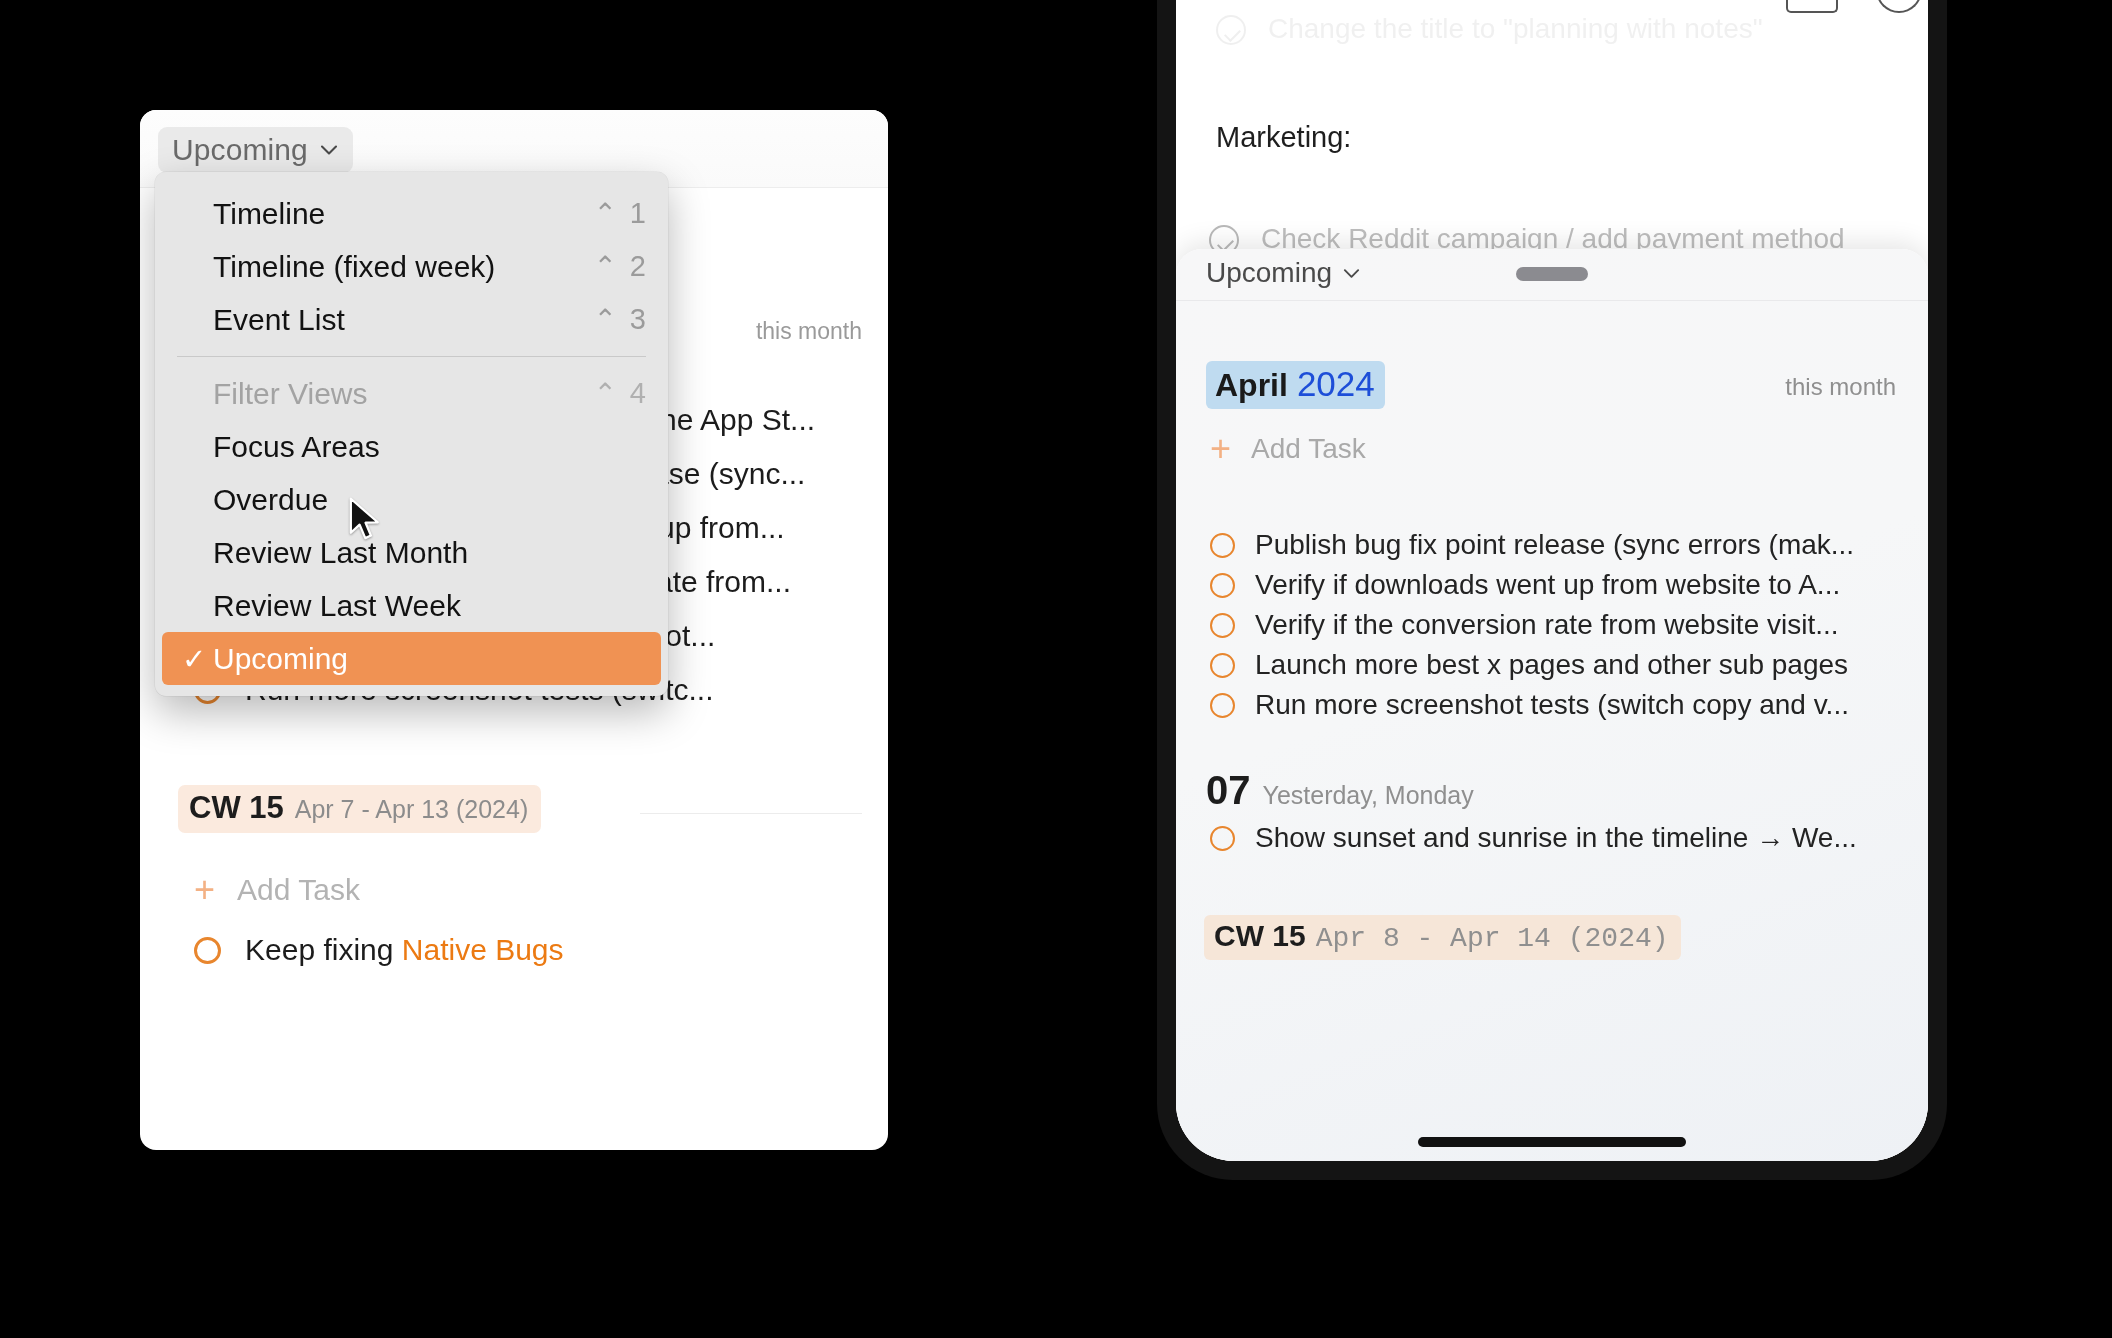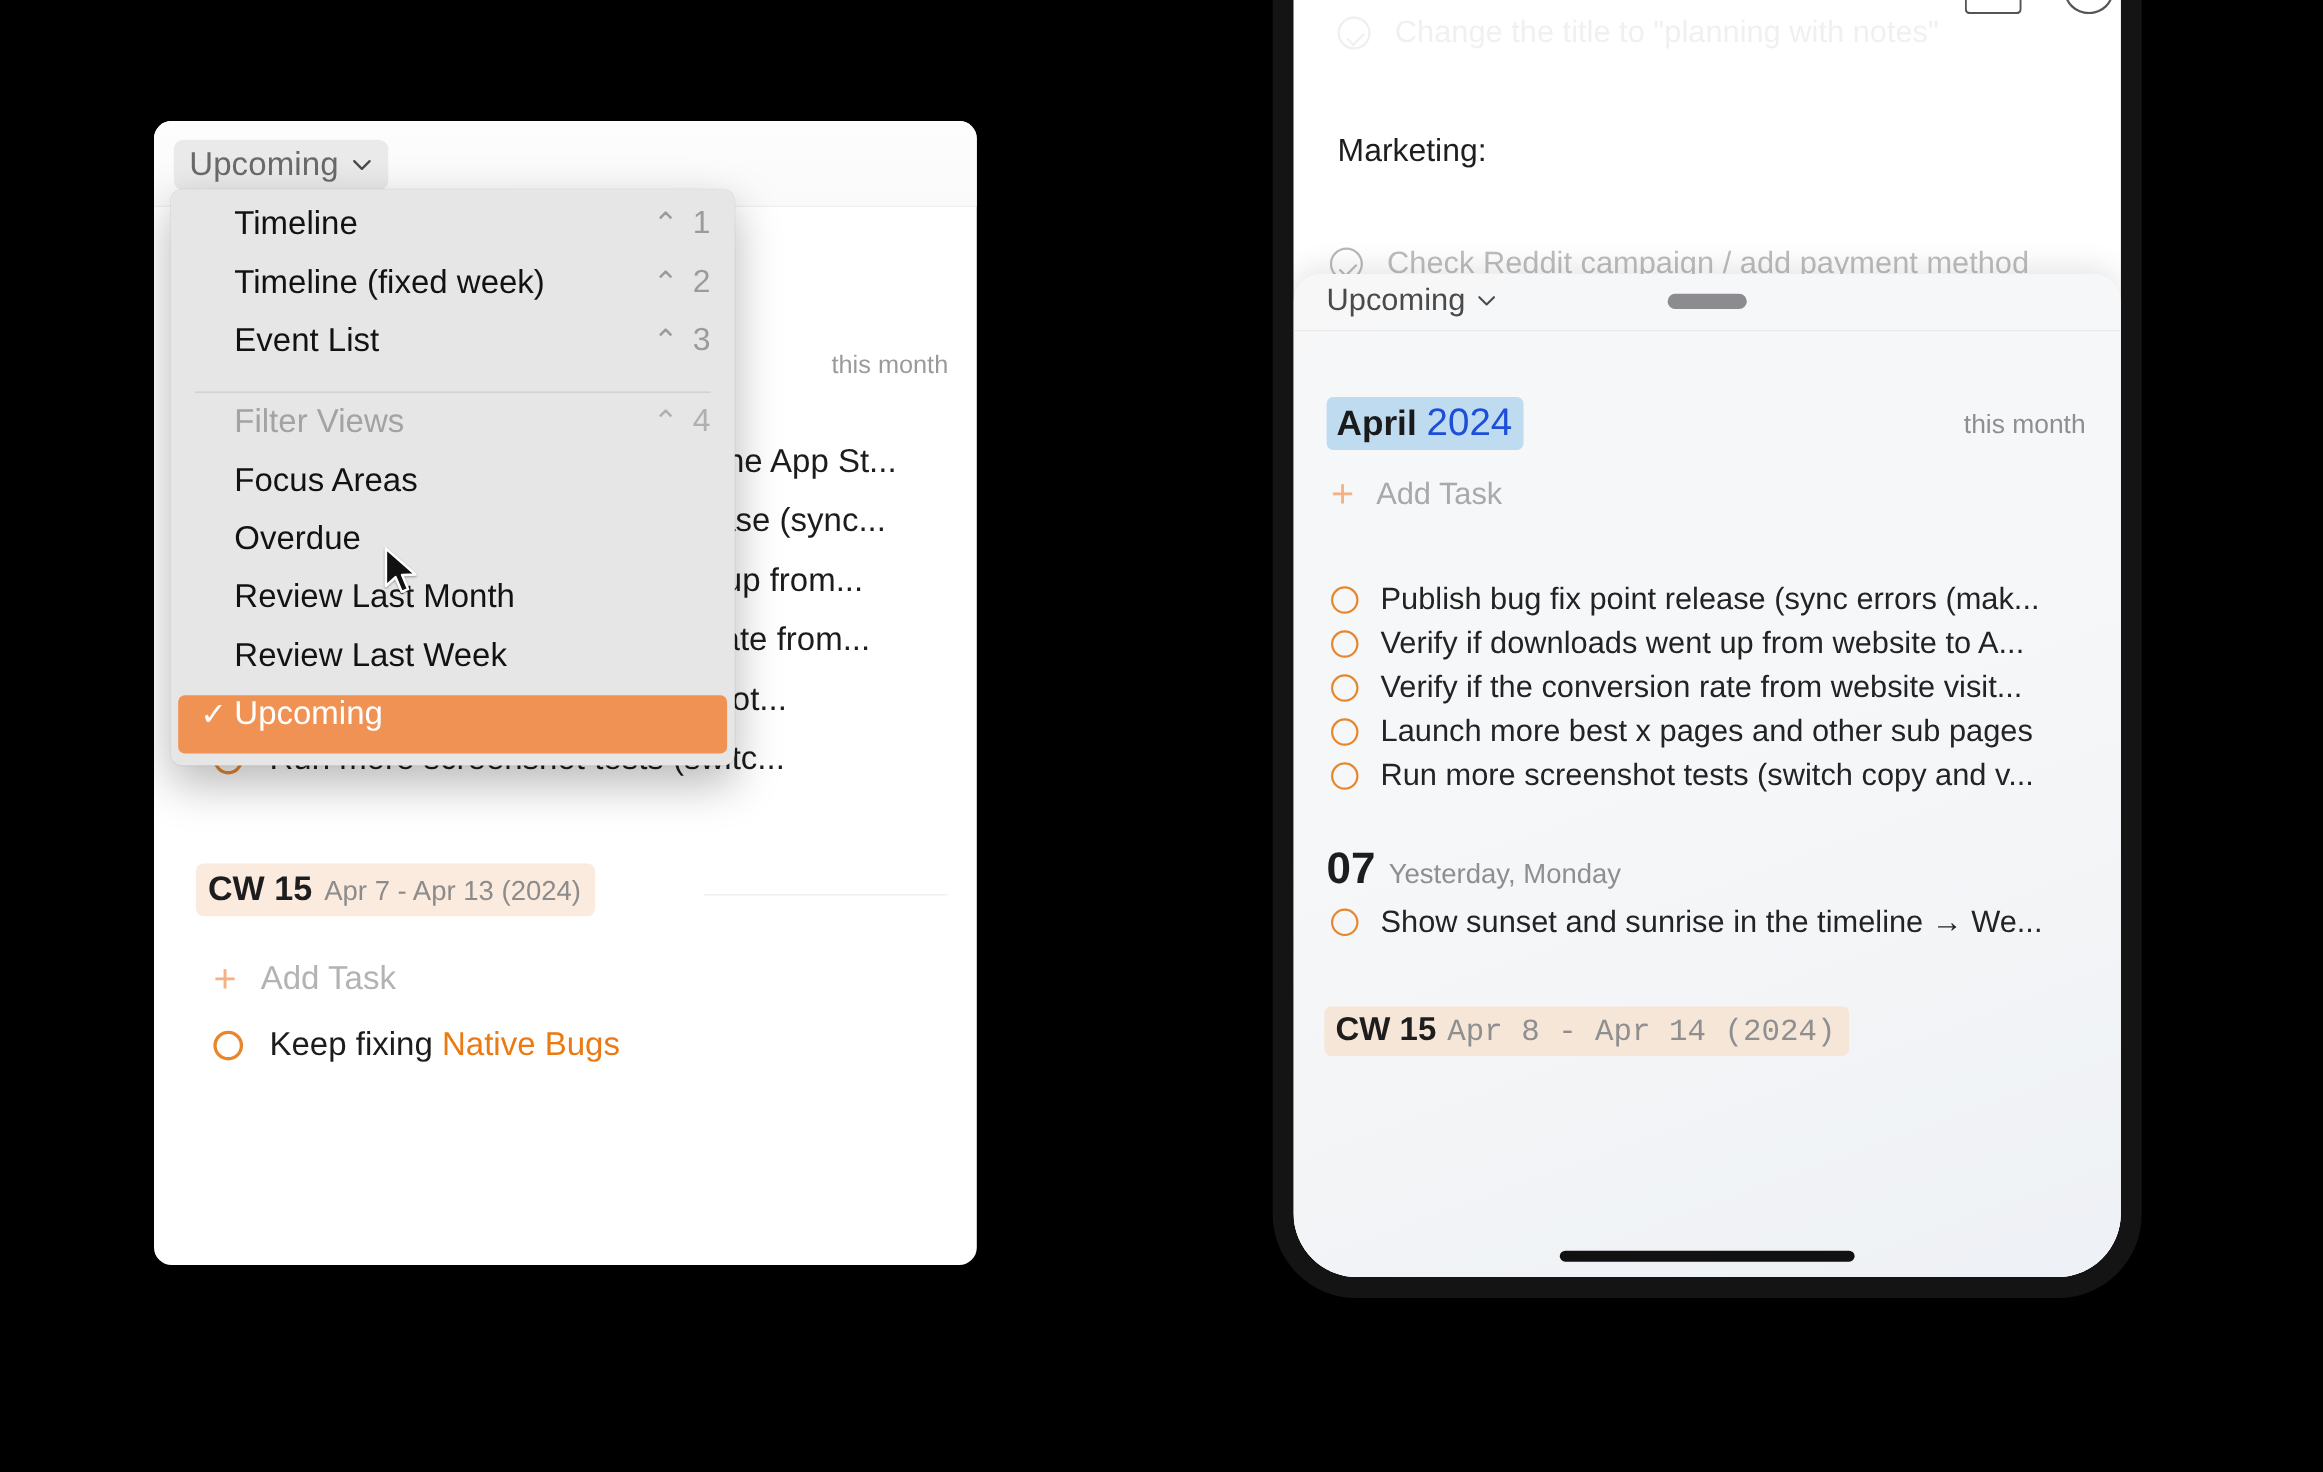--- a/index.html
+++ b/index.html
@@ -48,21 +48,21 @@
 
   .orange-txt { color:#ec7a12; }
 
   
   .menu {
     position:absolute; left:155px; top:172px; width:513px;
     background:#e6e6e6; border-radius:11px;
     box-shadow:0 16px 42px rgba(0,0,0,.28), 0 0 0 .5px rgba(0,0,0,.08);
     padding:15px 0 11px 0; overflow:hidden;
   }
-  .mi { position:relative; display:flex; align-items:flex-start;
+  .mi { position:relative; display:flex; align-items:center;
         height:53px; padding:0 22px 0 58px; font-size:30px; color:#121212; }
   .mi .txt { flex:1; white-space:nowrap; }
   .mi .kbd { display:flex; align-items:center; gap:13px; color:#9b9b9b; font-size:29px; }
   .mi .kbd .ctl { font-size:28px; }
   .mi.dim { color:#a3a3a3;gap:20px; }
   .mi.dim .kbd { color:#b0b0b0; }
   .mi.sel { background:#f09253; color:#fff; margin:0 7px; border-radius:6px;
             padding-left:51px; }
   .mi .check { position:absolute; left:20px; font-size:29px; color:#fff; }
   .mi.sel .txt { color:#fff; }

